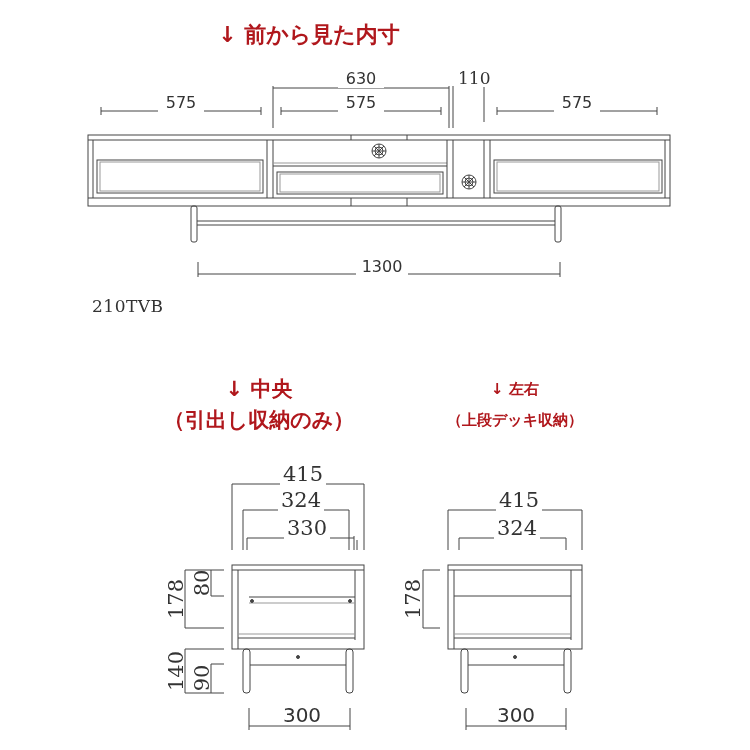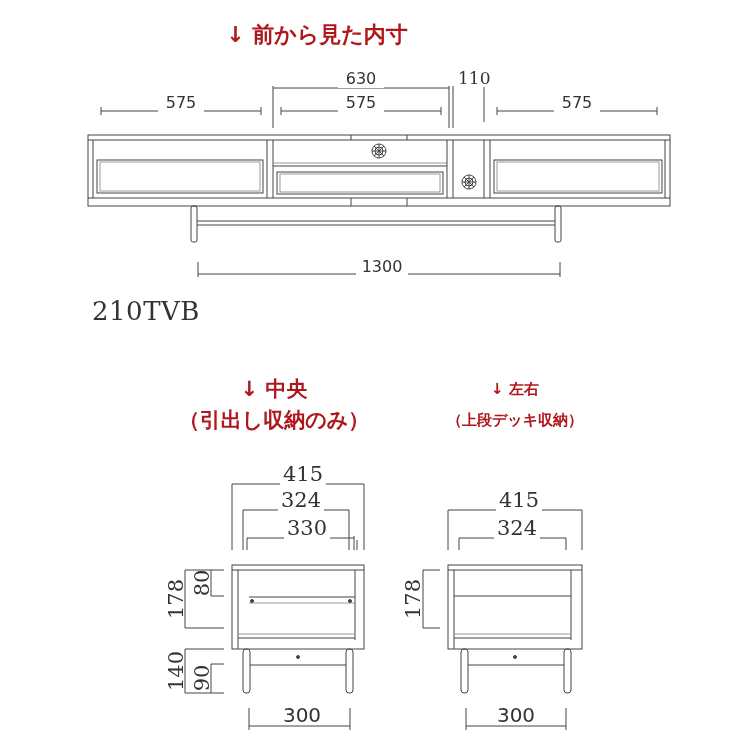--- a/index.html
+++ b/index.html
@@ -1,21 +1,21 @@
 <!DOCTYPE html>
 <html><head>
 <meta charset="utf-8">
 <style>
   html, body { margin: 0; padding: 0; background: #ffffff; }
   body { width: 750px; height: 750px; position: relative; overflow: hidden; font-family: "DejaVu Serif", serif; }
   .heading { position: absolute; color: #b0171c; font-family: "DejaVu Sans", sans-serif; font-weight: bold; white-space: nowrap; text-align: center; }
-  .h-top { left: 8px; width: 618px; top: 20px; font-size: 22px; }
-  .h-center { left: 159px; width: 230px; top: 374px; font-size: 21px; line-height: 31px; }
+  .h-top { left: 0; width: 618px; top: 20px; font-size: 22px; }
+  .h-center { left: 144px; width: 230px; top: 374px; font-size: 21px; line-height: 31px; }
   .h-side { left: 400px; width: 230px; top: 374px; font-size: 15px; line-height: 31px; }
-  .model { position: absolute; left: 92px; top: 296px; font-size: 26px; color: #333; font-family: "DejaVu Serif", serif; letter-spacing: 0.5px; }
+  .model { position: absolute; left: 92px; top: 296px; font-size: 17px; color: #333; font-family: "DejaVu Serif", serif; letter-spacing: 0.5px; }
   svg { position: absolute; left: 0; top: 0; }
   .dim { font-family: "DejaVu Sans", sans-serif; fill: #333; }
   .dimS { font-family: "DejaVu Serif", serif; fill: #333; }
 </style>
 </head>
 <body>
 
 <div class="heading h-top">↓ 前から見た内寸</div>
 
 <div class="heading h-center">

